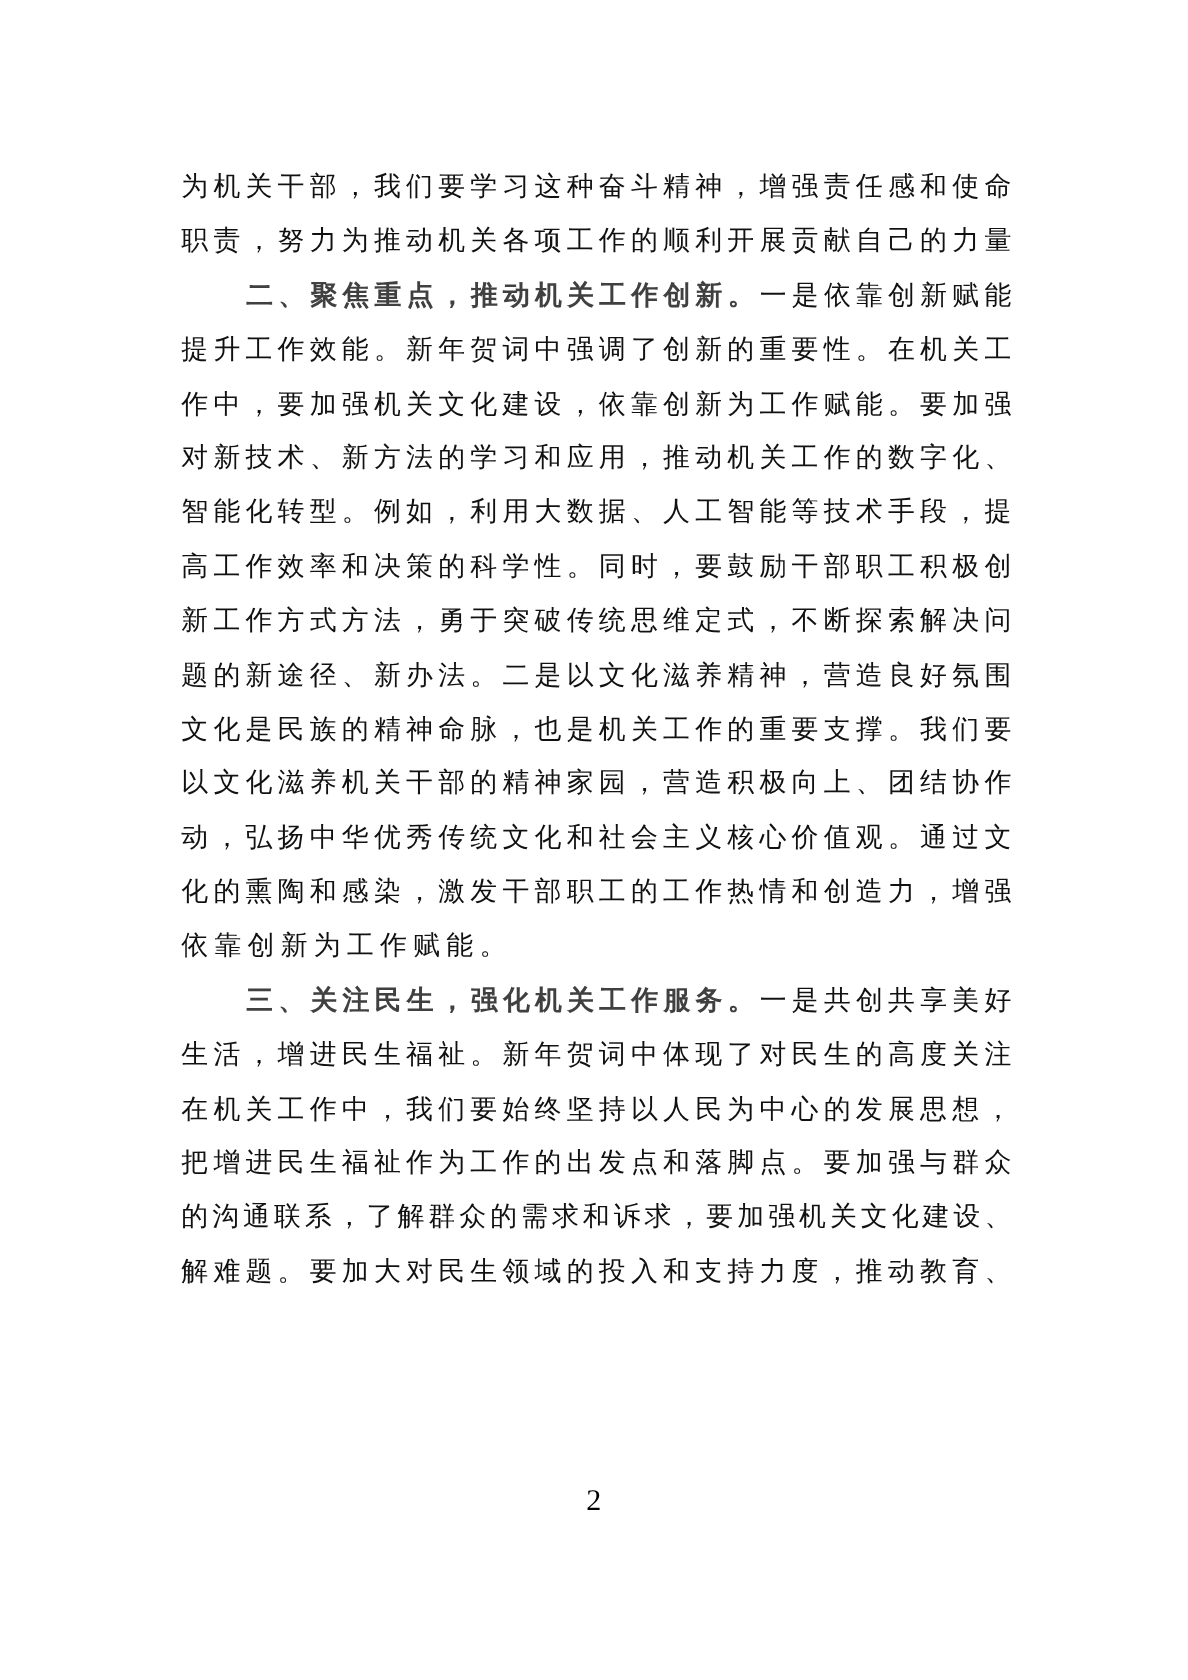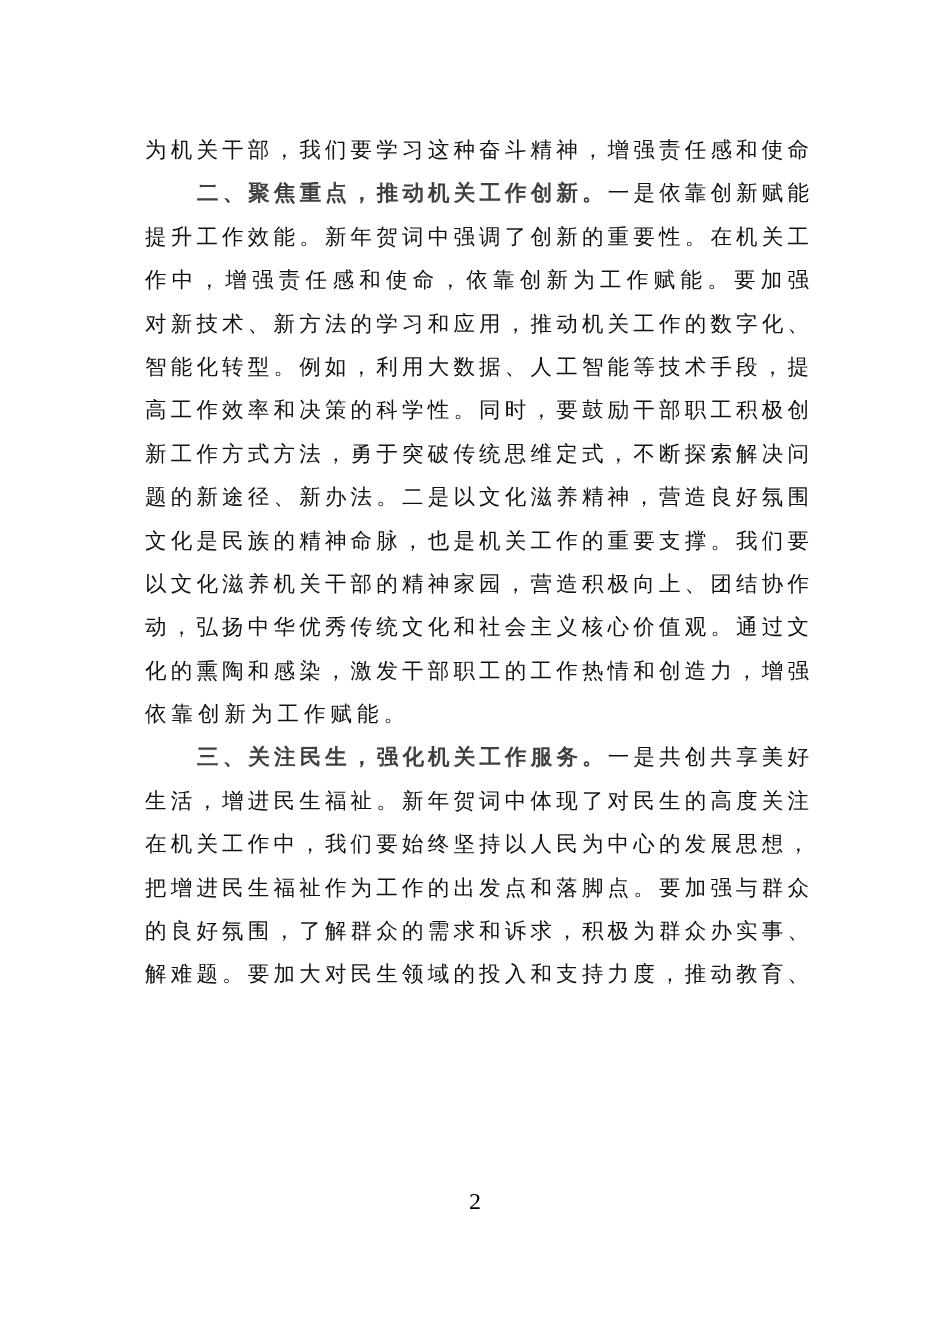--- a/index.html
+++ b/index.html
@@ -61,35 +61,36 @@
     font-size: 24px;
     color: #000000;
   }
 </style>
 </head>
 <body>
 
 <div class="page">
   <div class="body-text">
     <span class="line">为机关干部，我们要学习这种奋斗精神，增强责任感和使命</span>
+    <span class="line">职责，努力为推动机关各项工作的顺利开展贡献自己的力量</span>
     <span class="line indent"><span class="bold">二、聚焦重点，推动机关工作创新。</span><span>一是依靠创新赋能</span></span>
     <span class="line">提升工作效能。新年贺词中强调了创新的重要性。在机关工</span>
-    <span class="line">作中，增强责任感和使命，依靠创新为工作赋能。要加强</span>
+    <span class="line">作中，要加强机关文化建设，依靠创新为工作赋能。要加强</span>
     <span class="line">对新技术、新方法的学习和应用，推动机关工作的数字化、</span>
     <span class="line">智能化转型。例如，利用大数据、人工智能等技术手段，提</span>
     <span class="line">高工作效率和决策的科学性。同时，要鼓励干部职工积极创</span>
     <span class="line">新工作方式方法，勇于突破传统思维定式，不断探索解决问</span>
     <span class="line">题的新途径、新办法。二是以文化滋养精神，营造良好氛围</span>
     <span class="line">文化是民族的精神命脉，也是机关工作的重要支撑。我们要</span>
     <span class="line">以文化滋养机关干部的精神家园，营造积极向上、团结协作</span>
     <span class="line">动，弘扬中华优秀传统文化和社会主义核心价值观。通过文</span>
     <span class="line">化的熏陶和感染，激发干部职工的工作热情和创造力，增强</span>
     <span class="line last">依靠创新为工作赋能。</span>
     <span class="line indent"><span class="bold">三、关注民生，强化机关工作服务。</span><span>一是共创共享美好</span></span>
     <span class="line">生活，增进民生福祉。新年贺词中体现了对民生的高度关注</span>
     <span class="line">在机关工作中，我们要始终坚持以人民为中心的发展思想，</span>
     <span class="line">把增进民生福祉作为工作的出发点和落脚点。要加强与群众</span>
-    <span class="line">的良好氛围，了解群众的需求和诉求，积极为群众办实事、</span>
+    <span class="line">的沟通联系，了解群众的需求和诉求，要加强机关文化建设、</span>
     <span class="line">解难题。要加大对民生领域的投入和支持力度，推动教育、</span>
   </div>
 
   <div class="page-number">2</div>
 </div>
 
 </body></html>

